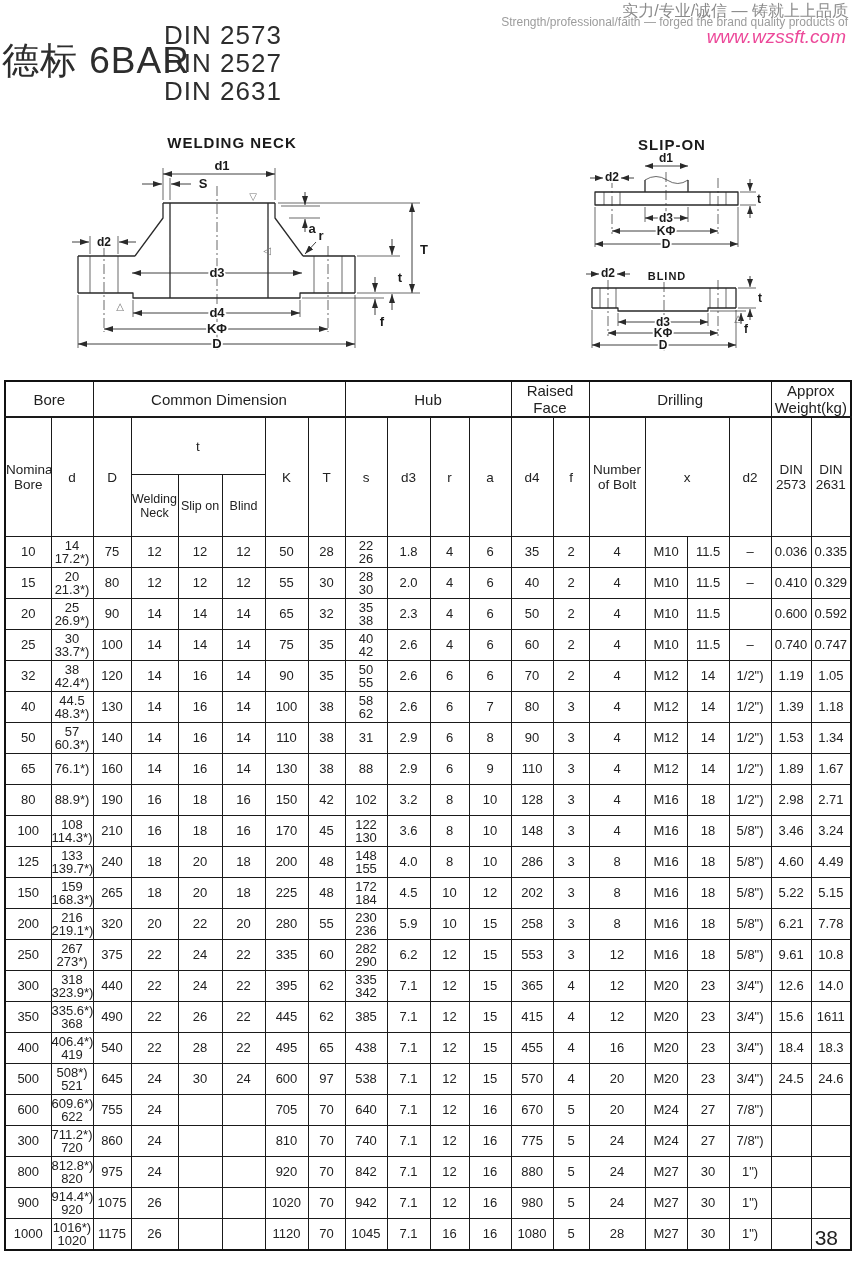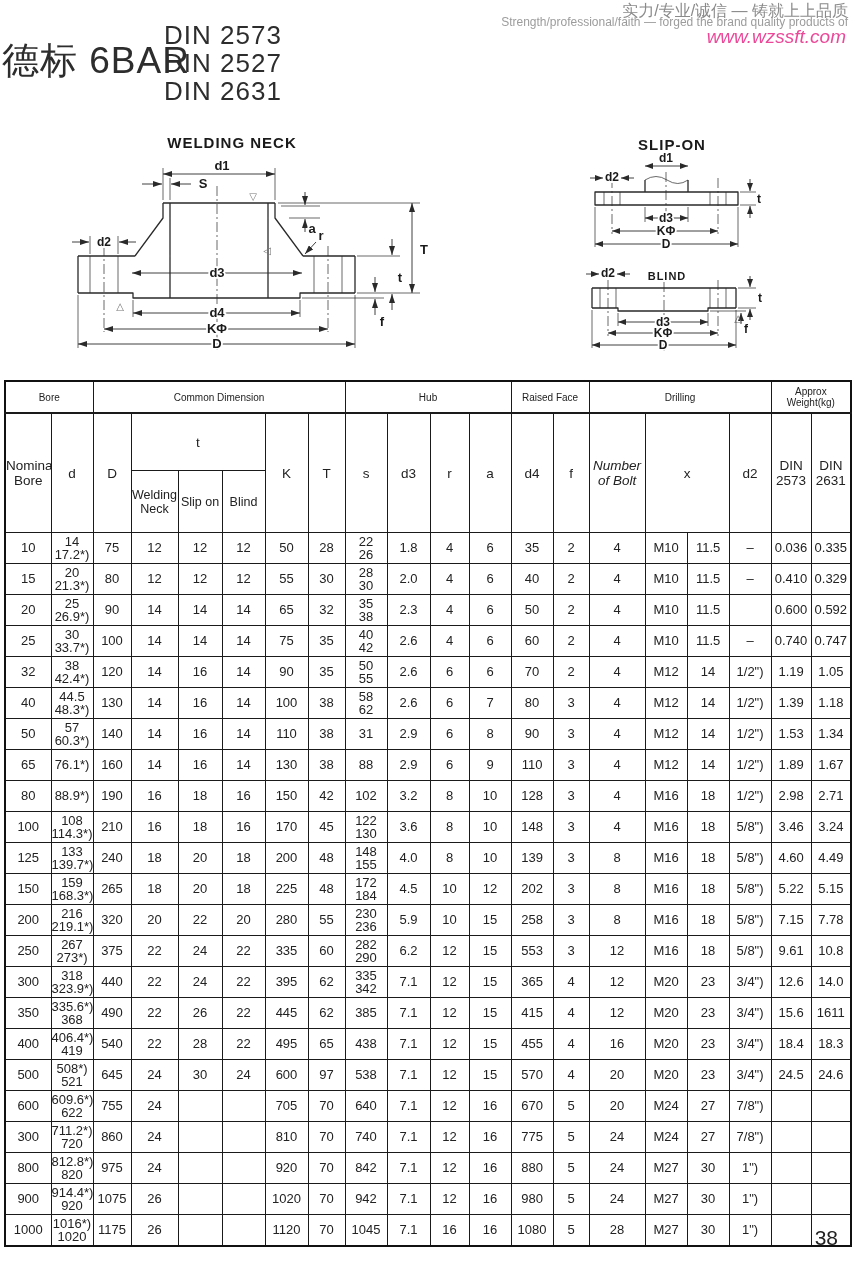--- a/index.html
+++ b/index.html
@@ -26,25 +26,25 @@
   .mark{font-family:"DejaVu Sans",sans-serif;fill:none;stroke:#555;stroke-width:0;font-size:10px;fill:#777;text-anchor:middle;}
   
   table.spec{
     position:absolute;left:4px;top:380px;width:844px;
     border-collapse:collapse;table-layout:fixed;border:2px solid #111;
   }
   table.spec th, table.spec td{
     border:1px solid #1a1a1a;text-align:center;vertical-align:middle;
     padding:0;font-weight:normal;color:#222;overflow:hidden;
   }
-  tr.group-row th{height:30px;font-size:10px;border-bottom-width:2px;}
+  tr.group-row th{height:30px;font-size:15px;border-bottom-width:2px;}
   tr.sub-row th{height:56px;font-size:13.5px;line-height:15px;}
   tr.sub-row2 th{height:61px;font-size:12.5px;line-height:14px;}
   th.small{font-size:11.5px;line-height:13px;}
-  th.nbolt{font-size:12px;line-height:14px;font-style:italic;}
+  th.nbolt{font-size:12px;line-height:14px;}
   table.spec td{height:30px;font-size:13px;line-height:14px;white-space:nowrap;}
   td.stacked{font-size:12.5px;line-height:13px;}
   td.stacked div{line-height:13px;}
   
   .page-number{position:absolute;right:14px;top:1226px;font-size:21px;color:#222;}
 </style>
 </head>
 <body>
 
 <div class="title-cn">德标 6BAR</div>
@@ -533,21 +533,21 @@
         <td>18</td>
         <td>200</td>
         <td>48</td>
         <td class="stacked">
           <div>148</div>
           <div>155</div>
         </td>
         <td>4.0</td>
         <td>8</td>
         <td>10</td>
-        <td>139</td>
+        <td>286</td>
         <td>3</td>
         <td>8</td>
         <td>M16</td>
         <td>18</td>
         <td>5/8")</td>
         <td>4.60</td>
         <td>4.49</td>
       </tr>
       <tr>
         <td>150</td>
@@ -595,21 +595,21 @@
         </td>
         <td>5.9</td>
         <td>10</td>
         <td>15</td>
         <td>258</td>
         <td>3</td>
         <td>8</td>
         <td>M16</td>
         <td>18</td>
         <td>5/8")</td>
-        <td>7.15</td>
+        <td>6.21</td>
         <td>7.78</td>
       </tr>
       <tr>
         <td>250</td>
         <td class="stacked">
           <div>267</div>
           <div>273*)</div>
         </td>
         <td>375</td>
         <td>22</td>

